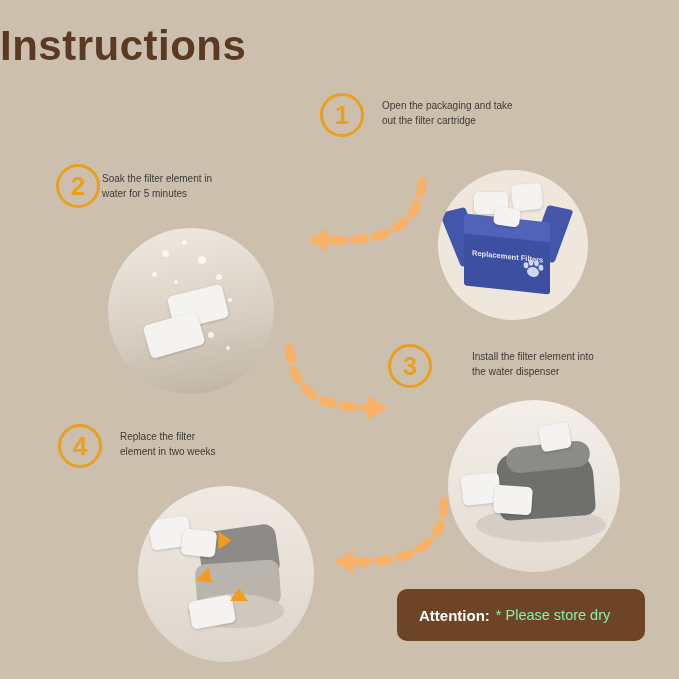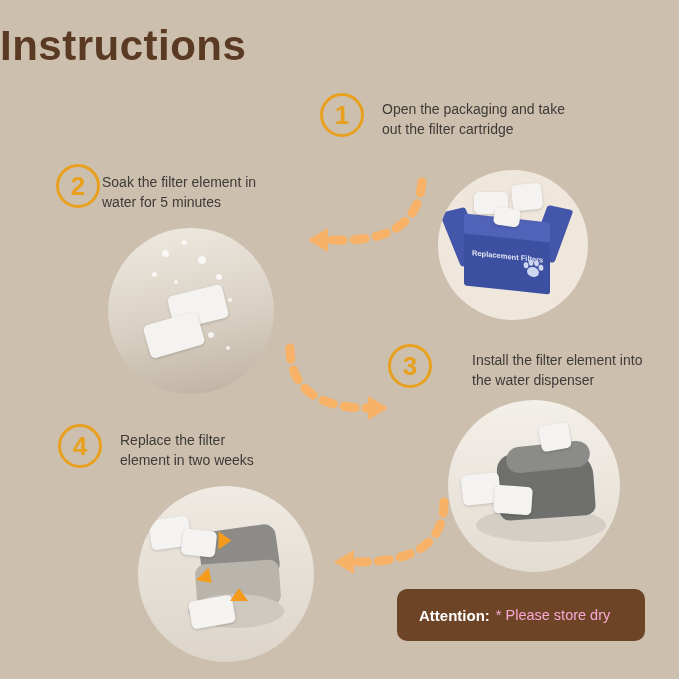--- a/index.html
+++ b/index.html
@@ -29,21 +29,21 @@
     color:#e8a01e;
     font-size:26px;font-weight:bold;
     display:flex;align-items:center;justify-content:center;
     box-sizing:border-box;
   }
 
   
   .steptext{
     position:absolute;
     color:#3e3a36;
-    font-size:14px;
+    font-size:10px;
     line-height:1.45;
     white-space:pre-line;
   }
 
   
   .photo{
     position:absolute;border-radius:50%;overflow:hidden;
   }
   .photo-inner{position:absolute;inset:0;}
 
@@ -133,21 +133,21 @@
     position:absolute;
     left:397px;top:589px;width:248px;height:52px;
     background:#6d4526;
     border-radius:10px;
     display:flex;align-items:center;
     box-sizing:border-box;
     padding-left:22px;
     gap:6px;
   }
   .att-bold{color:#ffffff;font-size:15px;font-weight:bold;}
-  .att-norm{color:#f9a8d4;font-size:14.5px;}
+  .att-norm{color:#86efac;font-size:14.5px;}
 </style>
 </head>
 <body>
 
 <div class="stage">
 
   <div class="title">Instructions</div>
 
   <div class="numcircle" style="left:320px;top:93px;">1</div>
   <div class="steptext" style="left:382px;top:99px;width:240px;">Open the packaging and take

